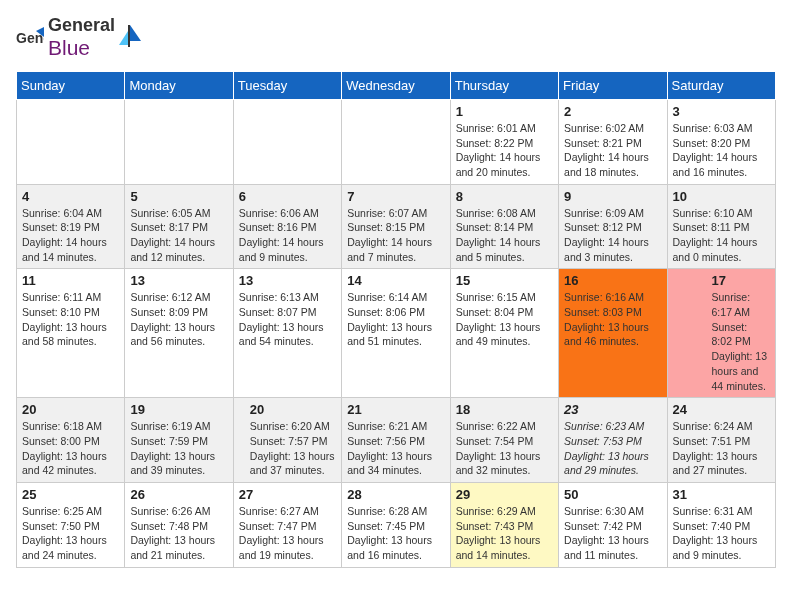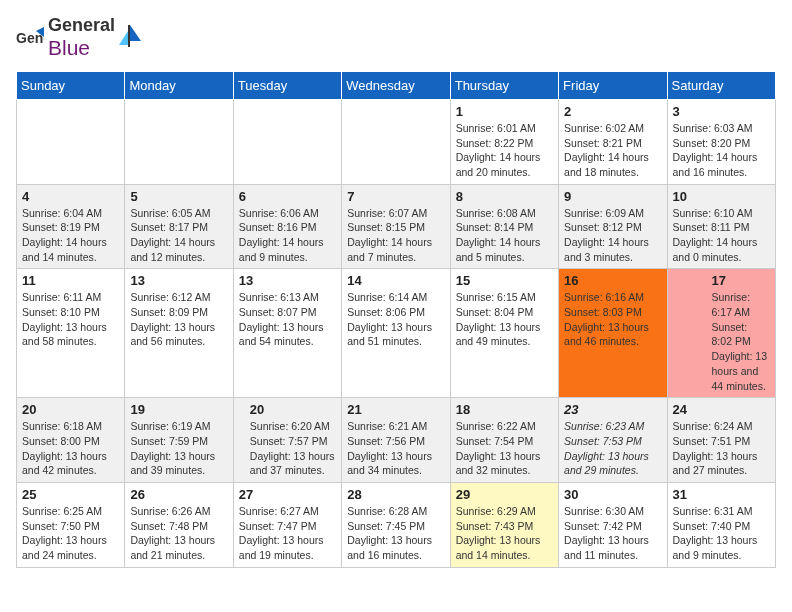--- a/index.html
+++ b/index.html
@@ -252,21 +252,21 @@
         </td>
         <td style="background: rgb(255, 255, 255);">
           <span class="day-number">28</span>
           <div class="day-info">Sunrise: 6:28 AM<br>Sunset: 7:45 PM<br>Daylight: 13 hours and 16 minutes.</div>
         </td>
         <td style="background: #fef9c3; margin-left: 17px;">
           <span class="day-number">29</span>
           <div class="day-info">Sunrise: 6:29 AM<br>Sunset: 7:43 PM<br>Daylight: 13 hours and 14 minutes.</div>
         </td>
         <td style="background: rgb(255, 255, 255);">
-          <span class="day-number">30</span>
+          <span class="day-number">50</span>
           <div class="day-info">Sunrise: 6:30 AM<br>Sunset: 7:42 PM<br>Daylight: 13 hours and 11 minutes.</div>
         </td>
         <td style="background: rgb(255, 255, 255); margin-top: 25px;">
           <span class="day-number">31</span>
           <div class="day-info">Sunrise: 6:31 AM<br>Sunset: 7:40 PM<br>Daylight: 13 hours and 9 minutes.</div>
         </td>
       </tr>
     </tbody>
 </table>
 

